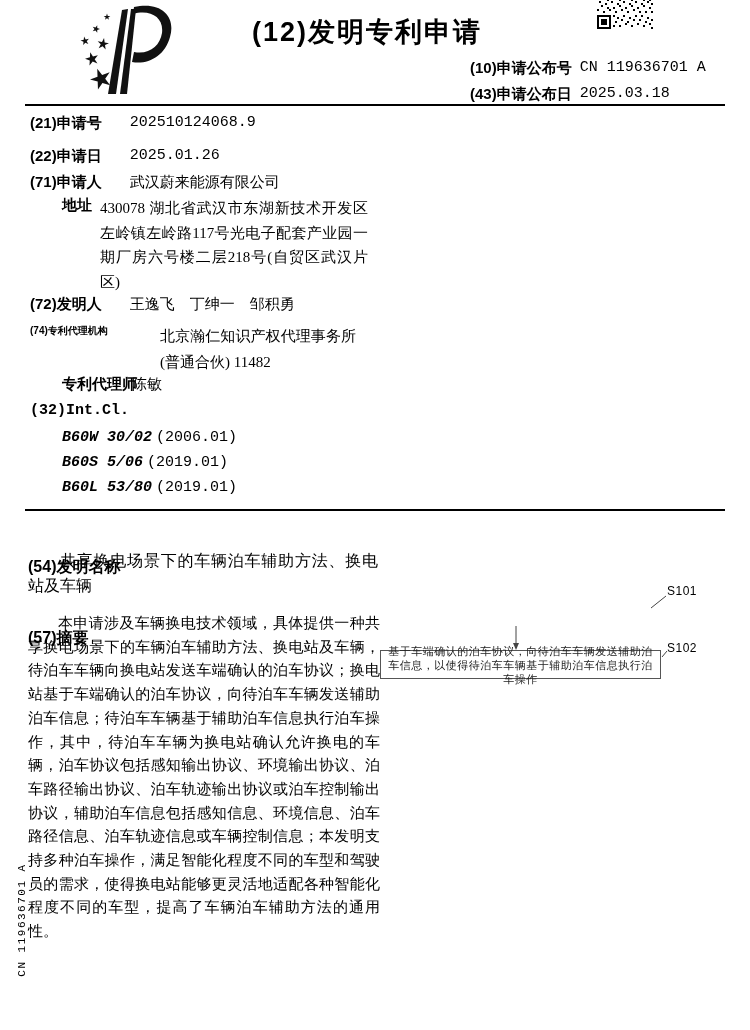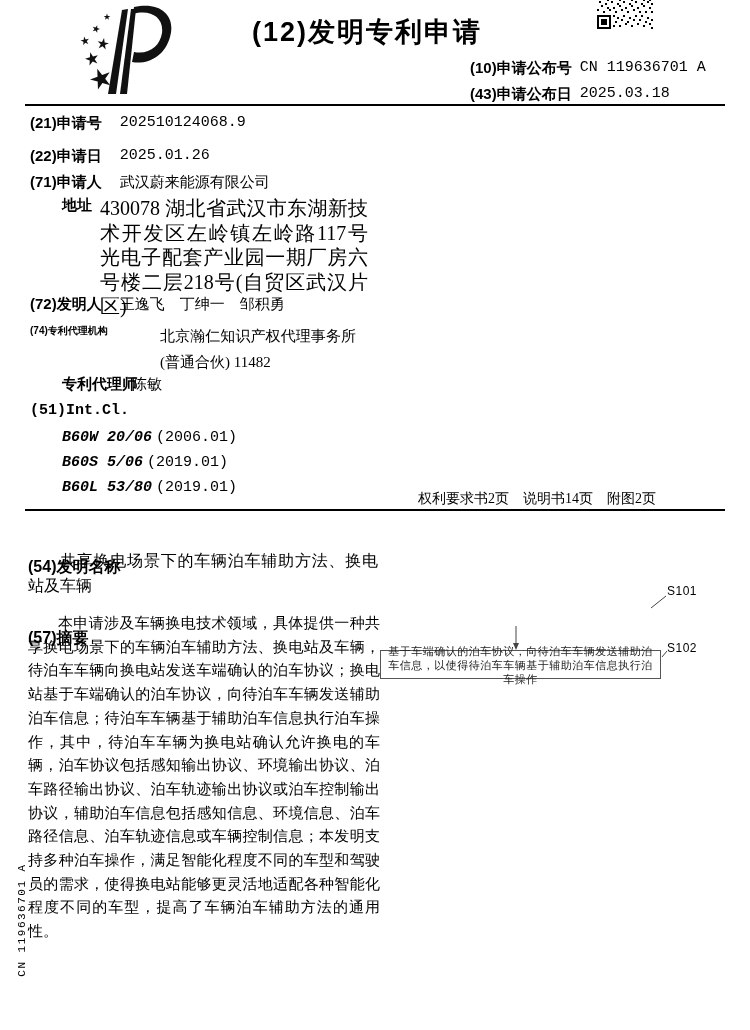--- a/index.html
+++ b/index.html
@@ -4,21 +4,21 @@
 <style>
   html,body{margin:0;padding:0;background:#e8e8e8;}
   .page{
     position:relative;width:750px;height:1030px;margin:0 auto;
     background:#fff;color:#000;overflow:hidden;
     font-family:"Liberation Serif","DejaVu Serif",serif;
   }
   .abs{position:absolute;}
   .b{font-family:"Liberation Sans","DejaVu Sans",sans-serif;font-weight:bold;}
   .mono{font-family:"Liberation Mono","DejaVu Sans Mono",monospace;}
-  .row{display:flex;align-items:flex-start;gap:18px;font-size:15px;line-height:20px;}
+  .row{display:flex;align-items:flex-start;gap:28px;font-size:15px;line-height:20px;}
   .row .lbl{white-space:nowrap;font-size:15px;}
   .rule{background:#000;height:2px;}
   .doc-title{font-size:27px;letter-spacing:2px;text-align:center;}
   .pubrow{display:flex;gap:8px;font-size:15px;line-height:26px;white-space:nowrap;}
   .wrapval{text-align:justify;}
   .sec-label{font-size:16px;margin-top:40px;}
   .para{text-indent:2em;text-align:justify;}
   .flowbox{
     border:1px solid #555;display:flex;align-items:center;justify-content:center;
     font-size:11px;text-align:center;background:#fff;color:#222;
@@ -110,49 +110,48 @@
     <span class="lbl b">(22)申请日</span>
     <span class="mono">2025.01.26</span>
   </div>
 
   <div class="abs row" style="left:30px;top:172px;">
     <span class="lbl b">(71)申请人</span>
     <span>武汉蔚来能源有限公司</span>
   </div>
 
   <div class="abs b" style="left:62px;top:196px;font-size:15px;">地址</div>
-  <div class="abs wrapval" style="left:100px;top:196px;width:268px;font-size:20px;line-height:24.6px;font-family:Liberation Serif, serif;">430078 湖北省武汉市东湖新技术开发区左岭镇左岭路117号光电子配套产业园一期厂房六号楼二层218号(自贸区武汉片区)</div>
+  <div class="abs wrapval" style="left:100px;top:196px;width:268px;font-size:15px;line-height:24.6px;font-family:Liberation Serif, serif;">430078 湖北省武汉市东湖新技术开发区左岭镇左岭路117号光电子配套产业园一期厂房六号楼二层218号(自贸区武汉片区)</div>
 
   <div class="abs row" style="left:30px;top:294px;">
     <span class="lbl b">(72)发明人</span>
     <span>王逸飞　丁绅一　邹积勇</span>
   </div>
 
   <div class="abs b" style="left:30px;top:324px;font-size:10px;">(74)专利代理机构</div>
   <div class="abs wrapval" style="left:160px;top:324px;width:196px;font-size:15px;line-height:25.5px;">北京瀚仁知识产权代理事务所(普通合伙) 11482</div>
 
   <div class="abs b" style="left:62px;top:375px;font-size:15px;">专利代理师</div>
   <div class="abs" style="left:132px;top:375px;font-size:15px;">陈敏</div>
 
-  <div class="abs b mono" style="left:30px;top:402px;font-size:15px;">(51)Int.Cl.</div>
+  <div class="abs b mono" style="left:30px;top:402px;font-size:15px;">(32)Int.Cl.</div>
 
   <div class="abs intcl-row" style="left:62px;top:428px;">
-    <span class="intcl-code mono">B60W 20/06</span>
+    <span class="intcl-code mono">B60W 30/02</span>
     <span class="mono">(2006.01)</span>
   </div>
   <div class="abs intcl-row" style="left:62px;top:453px;">
     <span class="intcl-code mono">B60S 5/06</span>
     <span class="mono">(2019.01)</span>
   </div>
   <div class="abs intcl-row" style="left:62px;top:478px;">
     <span class="intcl-code mono">B60L 53/80</span>
     <span class="mono">(2019.01)</span>
   </div>
 
-  <div class="abs" style="left:418px;top:490px;font-size:14px;">权利要求书2页　说明书14页　附图2页</div>
 
   <div class="abs rule" style="left:25px;top:509px;width:700px;"></div>
 
   <div class="abs b sec-label" style="left:28px;top:517px;">(54)发明名称</div>
   <div class="abs para" style="left:28px;top:541px;width:350px;font-size:16px;line-height:25px;margin-top:7px;">共享换电场景下的车辆泊车辅助方法、换电站及车辆</div>
 
   <div class="abs b sec-label" style="left:28px;top:588px;">(57)摘要</div>
   <div class="abs para" style="left:28px;top:612px;width:352px;font-size:15px;line-height:23.7px;">本申请涉及车辆换电技术领域，具体提供一种共享换电场景下的车辆泊车辅助方法、换电站及车辆，待泊车车辆向换电站发送车端确认的泊车协议；换电站基于车端确认的泊车协议，向待泊车车辆发送辅助泊车信息；待泊车车辆基于辅助泊车信息执行泊车操作，其中，待泊车车辆为换电站确认允许换电的车辆，泊车协议包括感知输出协议、环境输出协议、泊车路径输出协议、泊车轨迹输出协议或泊车控制输出协议，辅助泊车信息包括感知信息、环境信息、泊车路径信息、泊车轨迹信息或车辆控制信息；本发明支持多种泊车操作，满足智能化程度不同的车型和驾驶员的需求，使得换电站能够更灵活地适配各种智能化程度不同的车型，提高了车辆泊车辅助方法的通用性。</div>
 
   <div class="abs" style="left:370px;top:580px;width:380px;height:110px;">

